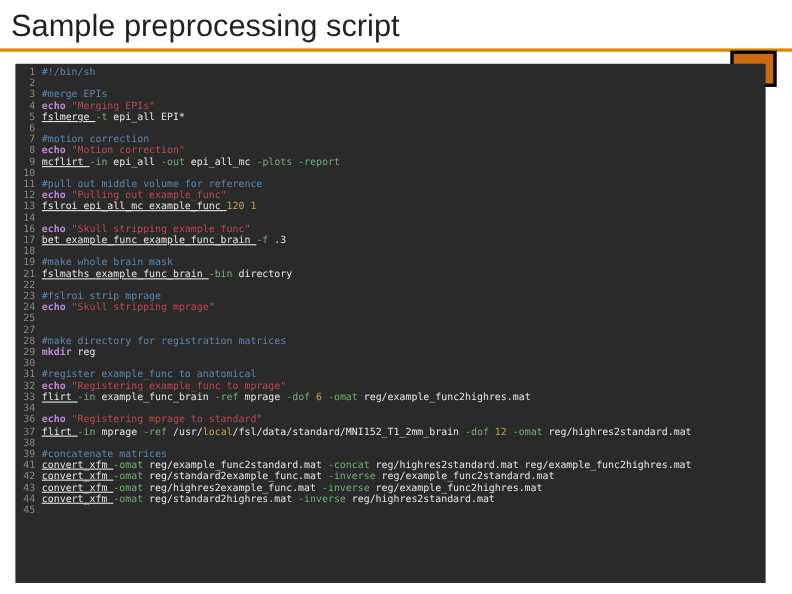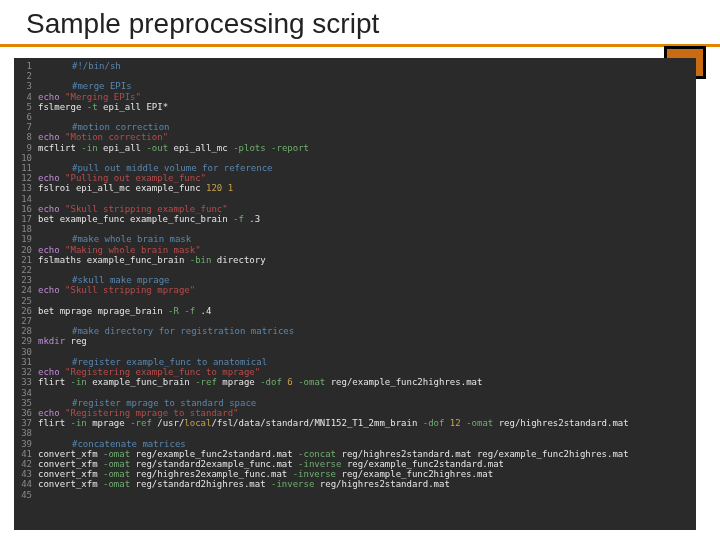--- a/index.html
+++ b/index.html
@@ -12,21 +12,21 @@
   }
   .slide {
     width: 720px;
     height: 540px;
     position: relative;
   }
   .title {
     font-size: 28px;
     font-weight: 400;
     color: #222;
-    padding: 8px 14px 4px 26px;
+    padding: 8px 14px 4px 10px;
     border-bottom: 3px solid #e08500;
   }
   .corner-box {
     position: absolute;
     top: 46px;
     right: 14px;
     width: 42px;
     height: 33px;
     background: #c86b13;
     border: 3px solid #000;
@@ -51,24 +51,24 @@
   }
   .gut {
     width: 24px;
     text-align: right;
     color: #888;
     padding-right: 6px;
     user-select: none;
     flex: 0 0 24px;
   }
   .code { flex: 1; }
-  .c-comment { color: #5a87b0; margin-left: 34px; }       
-  .c-cmd     { color: #c08ad6; }       
+  .c-comment { color: #5a87b0; }       
+  .c-cmd     { color: #c08ad6; font-weight: bold; }       
   .c-str     { color: #b94b4b; }       
-  .c-bin     { color: #e6e6e6; }       
+  .c-bin     { color: #e6e6e6; text-decoration: underline; }       
   .c-flag    { color: #6fae6f; }       
   .c-arg     { color: #e6e6e6; }
   .c-num     { color: #c9a24a; text-align: right; }       
   .c-path    { color: #c9a24a; margin-top: 15px; }
 </style>
 </head>
 <body>
 
 <div class="slide">
   <div class="title">Sample preprocessing script</div>
@@ -85,36 +85,33 @@
       <div class="ln"><span class="gut">9</span><span class="code"><span class="c-bin">mcflirt </span><span class="c-flag">-in</span><span class="c-arg"> epi_all </span><span class="c-flag">-out</span><span class="c-arg"> epi_all_mc </span><span class="c-flag">-plots -report</span></span></div>
       <div class="ln"><span class="gut">10</span><span class="code"></span></div>
       <div class="ln"><span class="gut">11</span><span class="code"><span class="c-comment">#pull out middle volume for reference</span></span></div>
       <div class="ln"><span class="gut">12</span><span class="code"><span class="c-cmd">echo </span><span class="c-str">"Pulling out example_func"</span></span></div>
       <div class="ln"><span class="gut">13</span><span class="code"><span class="c-bin">fslroi epi_all_mc example_func </span><span class="c-num">120 1</span></span></div>
       <div class="ln"><span class="gut">14</span><span class="code"></span></div>
       <div class="ln"><span class="gut">16</span><span class="code"><span class="c-cmd">echo </span><span class="c-str">"Skull stripping example_func"</span></span></div>
       <div class="ln"><span class="gut">17</span><span class="code"><span class="c-bin">bet example_func example_func_brain </span><span class="c-flag">-f</span><span class="c-arg"> .3</span></span></div>
       <div class="ln"><span class="gut">18</span><span class="code"></span></div>
       <div class="ln"><span class="gut">19</span><span class="code"><span class="c-comment">#make whole brain mask</span></span></div>
-      <div class="ln"><span class="gut">20</span><span class="code"><span class="c-cmd">echo </span><span class="c-str">"Making whole brain mask"</span></span></div>
       <div class="ln"><span class="gut">21</span><span class="code"><span class="c-bin">fslmaths example_func_brain </span><span class="c-flag">-bin</span><span class="c-arg"> directory</span></span></div>
       <div class="ln"><span class="gut">22</span><span class="code"></span></div>
-      <div class="ln"><span class="gut">23</span><span class="code"><span class="c-comment">#skull make mprage</span></span></div>
+      <div class="ln"><span class="gut">23</span><span class="code"><span class="c-comment">#fslroi strip mprage</span></span></div>
       <div class="ln"><span class="gut">24</span><span class="code"><span class="c-cmd">echo </span><span class="c-str">"Skull stripping mprage"</span></span></div>
       <div class="ln"><span class="gut">25</span><span class="code"></span></div>
-      <div class="ln"><span class="gut">26</span><span class="code"><span class="c-bin">bet mprage mprage_brain </span><span class="c-flag">-R -f</span><span class="c-arg"> .4</span></span></div>
       <div class="ln"><span class="gut">27</span><span class="code"></span></div>
       <div class="ln"><span class="gut">28</span><span class="code"><span class="c-comment">#make directory for registration matrices</span></span></div>
       <div class="ln"><span class="gut">29</span><span class="code"><span class="c-cmd">mkdir </span><span class="c-arg">reg</span></span></div>
       <div class="ln"><span class="gut">30</span><span class="code"></span></div>
       <div class="ln"><span class="gut">31</span><span class="code"><span class="c-comment">#register example_func to anatomical</span></span></div>
       <div class="ln"><span class="gut">32</span><span class="code"><span class="c-cmd">echo </span><span class="c-str">"Registering example_func to mprage"</span></span></div>
       <div class="ln"><span class="gut">33</span><span class="code"><span class="c-bin">flirt </span><span class="c-flag">-in</span><span class="c-arg"> example_func_brain </span><span class="c-flag">-ref</span><span class="c-arg"> mprage </span><span class="c-flag">-dof</span><span class="c-num"> 6 </span><span class="c-flag">-omat</span><span class="c-arg"> reg/example_func2highres.mat</span></span></div>
       <div class="ln"><span class="gut">34</span><span class="code"></span></div>
-      <div class="ln"><span class="gut">35</span><span class="code"><span class="c-comment">#register mprage to standard space</span></span></div>
       <div class="ln"><span class="gut">36</span><span class="code"><span class="c-cmd">echo </span><span class="c-str">"Registering mprage to standard"</span></span></div>
       <div class="ln"><span class="gut">37</span><span class="code"><span class="c-bin">flirt </span><span class="c-flag">-in</span><span class="c-arg"> mprage </span><span class="c-flag">-ref</span><span class="c-arg"> /usr/</span><span class="c-path">local</span><span class="c-arg">/fsl/data/standard/MNI152_T1_2mm_brain </span><span class="c-flag">-dof</span><span class="c-num"> 12 </span><span class="c-flag">-omat</span><span class="c-arg"> reg/highres2standard.mat</span></span></div>
       <div class="ln"><span class="gut">38</span><span class="code"></span></div>
       <div class="ln"><span class="gut">39</span><span class="code"><span class="c-comment">#concatenate matrices</span></span></div>
       <div class="ln"><span class="gut">41</span><span class="code"><span class="c-bin">convert_xfm </span><span class="c-flag">-omat</span><span class="c-arg"> reg/example_func2standard.mat </span><span class="c-flag">-concat</span><span class="c-arg"> reg/highres2standard.mat reg/example_func2highres.mat</span></span></div>
       <div class="ln"><span class="gut">42</span><span class="code"><span class="c-bin">convert_xfm </span><span class="c-flag">-omat</span><span class="c-arg"> reg/standard2example_func.mat </span><span class="c-flag">-inverse</span><span class="c-arg"> reg/example_func2standard.mat</span></span></div>
       <div class="ln"><span class="gut">43</span><span class="code"><span class="c-bin">convert_xfm </span><span class="c-flag">-omat</span><span class="c-arg"> reg/highres2example_func.mat </span><span class="c-flag">-inverse</span><span class="c-arg"> reg/example_func2highres.mat</span></span></div>
       <div class="ln"><span class="gut">44</span><span class="code"><span class="c-bin">convert_xfm </span><span class="c-flag">-omat</span><span class="c-arg"> reg/standard2highres.mat </span><span class="c-flag">-inverse</span><span class="c-arg"> reg/highres2standard.mat</span></span></div>
       <div class="ln"><span class="gut">45</span><span class="code"></span></div>
     </div>

